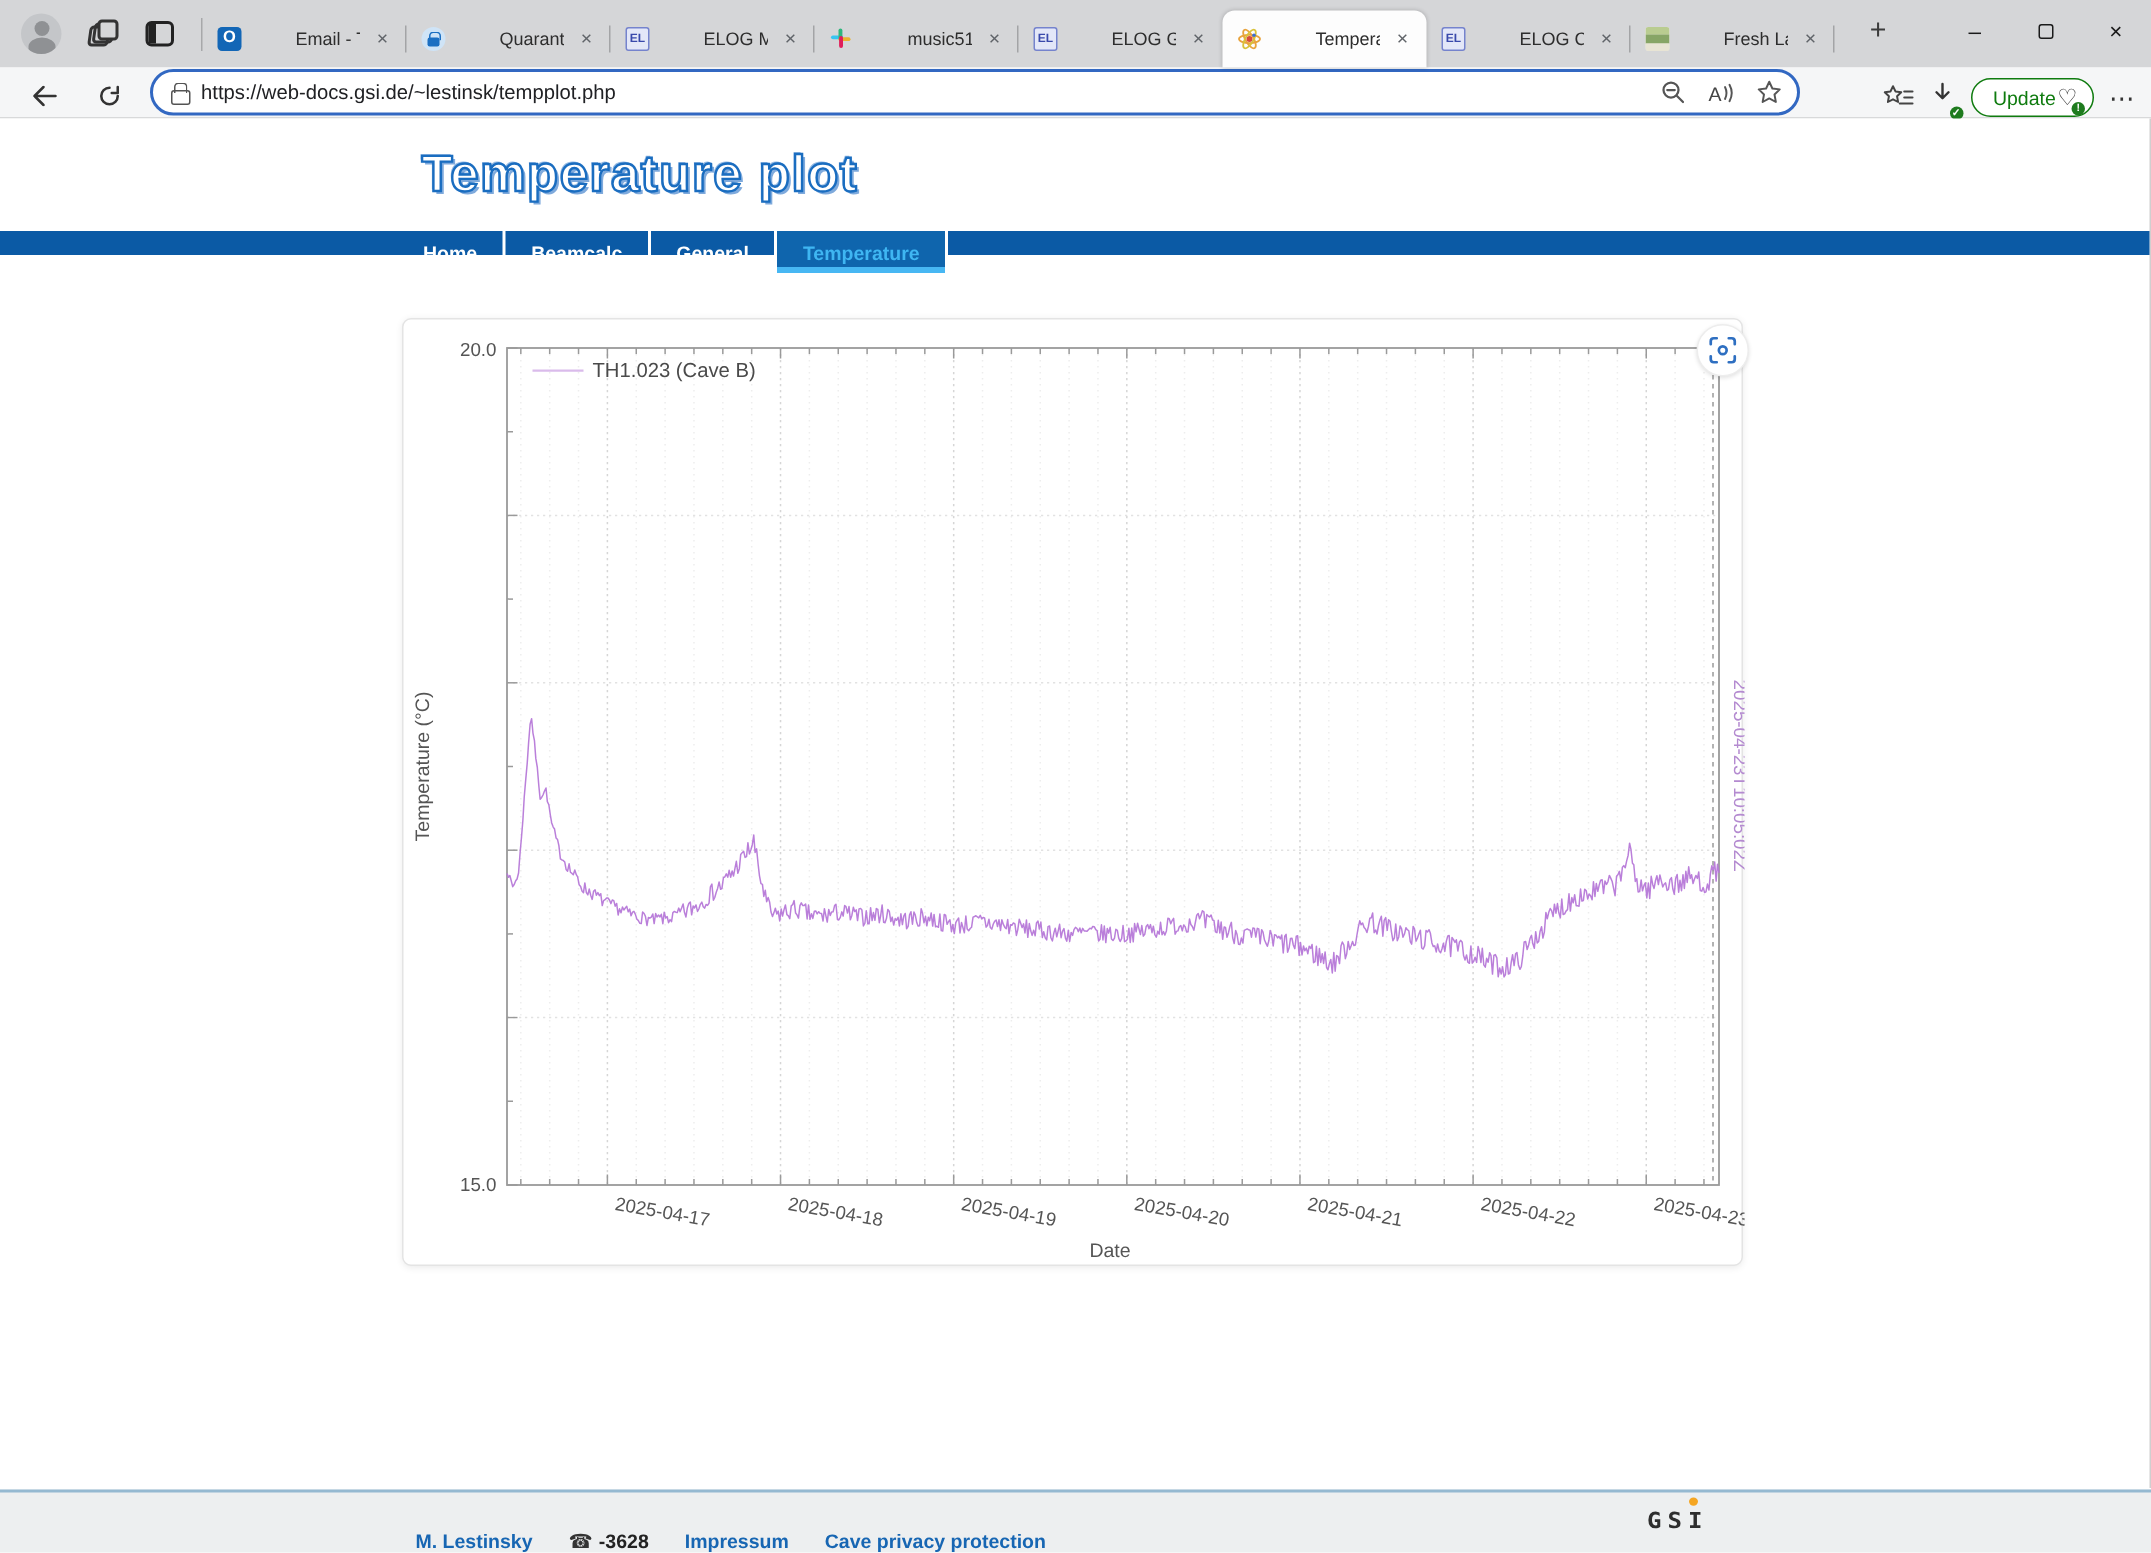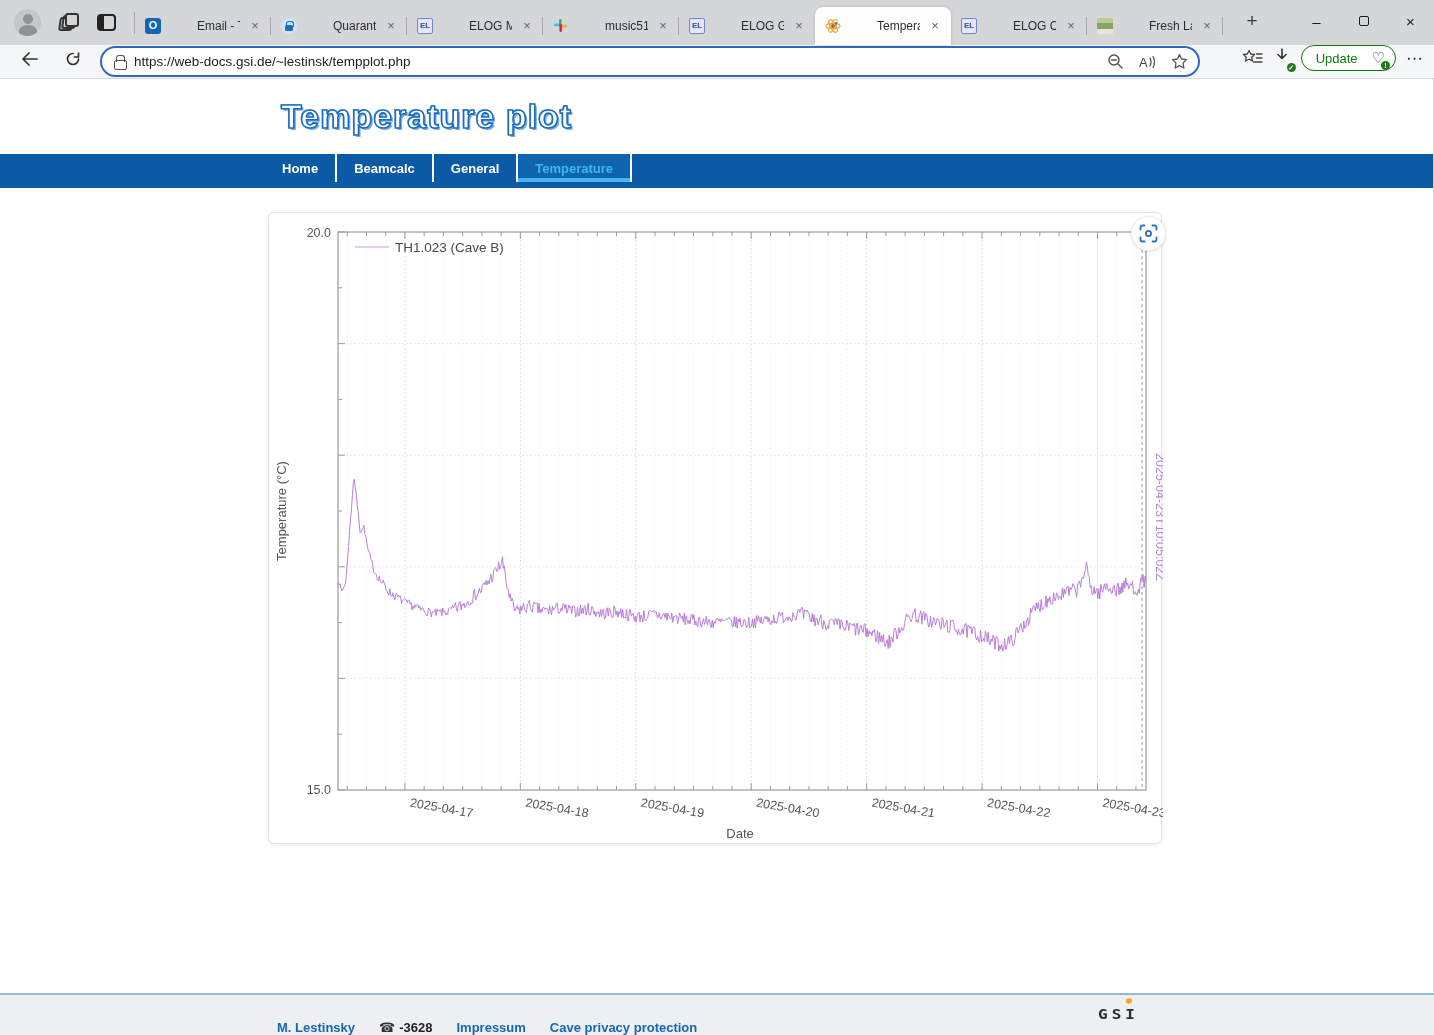--- a/index.html
+++ b/index.html
@@ -35,45 +35,45 @@
 
   .favicon { width:16px; height:16px; flex:none; position:relative; }
   .fav-outlook { background:#1266b6; border-radius:3px; color:#fff; font-size:11px; font-weight:bold; text-align:center; line-height:15px; }
   .fav-lock { background:#cfe4f7; border-radius:50%; }
   .fav-lock::before { content:""; position:absolute; left:5px; top:3px; width:6px; height:5px; border:1.5px solid #1b6fc2; border-bottom:none; border-radius:3px 3px 0 0; }
   .fav-lock::after { content:""; position:absolute; left:4px; top:7px; width:8px; height:6px; background:#1b6fc2; border-radius:1.5px; }
   .fav-elog { background:#e3e7f8; border:1px solid #7583cd; border-radius:2px; color:#3949ab; font-weight:bold; font-size:8px; text-align:center; line-height:13px; letter-spacing:0; }
   .fav-lamb { background:#ece9dd; border-radius:2px; overflow:hidden; }
   .fav-lamb i { display:block; height:5.3px; } .fav-lamb i:nth-child(1){background:#b9cc90;} .fav-lamb i:nth-child(2){background:#87a566;} .fav-lamb i:nth-child(3){background:#e8e4d4;}
 
-  .toolbar { height:34px; background:#f5f6f7; display:flex; align-items:flex-start; border-bottom:1px solid #d8d9da; position:relative; }
+  .toolbar { height:34px; background:#f5f6f7; display:flex; align-items:flex-end; border-bottom:1px solid #d8d9da; position:relative; }
   .nav-ico { width:30px; height:28px; display:flex; align-items:center; justify-content:center; color:#333; font-size:17px; border-radius:6px; flex:none; }
   .toolbar .back { margin-left:14px; } .toolbar .reload { margin-left:14px; }
   .urlbar { position:absolute; left:100px; width:1100px; top:1px; height:31px; background:#fff; border:2px solid #3268c2; border-radius:16px;
             display:flex; align-items:center; padding:0 10px 0 12px; }
   .urlbar .lock { width:11px; height:13px; position:relative; margin-right:9px; flex:none;}
   .urlbar .lock::before { content:""; position:absolute; left:2px; top:0; width:7px; height:6px; border:1.5px solid #545454; border-bottom:none; border-radius:3px 3px 0 0;}
   .urlbar .lock::after { content:""; position:absolute; left:0; top:5px; width:11px; height:8px; border:1.5px solid #545454; border-radius:2px;}
   .url-text { flex:1; font-size:13.5px; color:#202124; white-space:nowrap; overflow:hidden; }
   .pill-icons { display:flex; align-items:center; gap:14px; color:#555; }
   .tb-right { position:absolute; right:10px; display:flex; align-items:center; gap:10px; }
   .update-btn { height:26px; border:1.5px solid #0f7b0f; border-radius:14px; color:#0f7b0f; font-size:13px;
-                display:flex; align-items:center; gap:14px; padding:0 10px 0 14px; background:#fff; }
+                display:flex; align-items:center; gap:1px; padding:0 10px 0 14px; background:#fff; }
   .heart { font-size:15px; color:#333; position:relative; }
   .badge { position:absolute; right:-5px; bottom:-3px; width:9px; height:9px; background:#1e7b1e; border-radius:50%;
            color:#fff; font-size:7px; line-height:9px; text-align:center; font-weight:bold;}
   .dl-wrap { position:relative; }
   .dots { font-size:17px; color:#333; letter-spacing:1px; }
 
   
   .page { position:relative; height:913px; background:#fff; border-right:1px solid #cfcfcf; }
   .site-title { position:absolute; left:265px; top:18px; font-size:34px; font-weight:800; letter-spacing:1px;
     color:#ffffff; -webkit-text-stroke:1.6px #1a6dc0;
     text-shadow:2px 2px 0 rgba(21,101,192,.55), -1px -1px 0 rgba(21,101,192,.45), 0 0 1px #1a6dc0;margin-left:16px; }
-  .navbar { position:absolute; left:0; top:75px; width:100%; height:34px; background:#0b5aa5; display:flex; padding-left:265px; }
+  .navbar { position:absolute; left:0; top:75px; width:100%; height:16px; background:#0b5aa5; display:flex; padding-left:265px; }
   .nav-item { height:28px; display:flex; align-items:center; padding:0 17px; color:#fff; font-weight:bold; font-size:13px;
               border-right:2px solid #fff; position:relative; }
   .nav-item.active { background:#0f65ad; color:#3fb6f2; }
   .nav-item.active::after { content:""; position:absolute; left:0; right:0; bottom:0; height:4px; background:#47b7f3; }
 
   .chart-card { position:absolute; left:268px; top:133px; width:894px; height:632px; background:#fff;
                 border:1px solid #e4e4e4; border-radius:6px; box-shadow:0 1px 5px rgba(0,0,0,.08); }
   .reset-zoom { position:absolute; left:862px; top:3px; width:35px; height:35px; background:#fff; border:1px solid #ededed;
                 border-radius:50%; box-shadow:0 1px 3px rgba(0,0,0,.12); display:flex; align-items:center; justify-content:center; z-index:3;}
 

